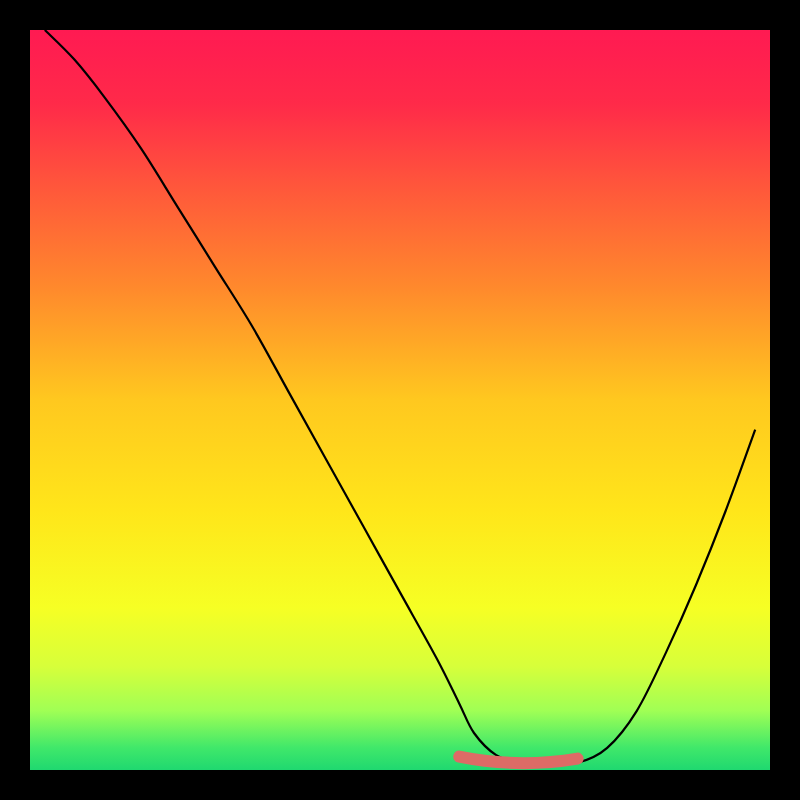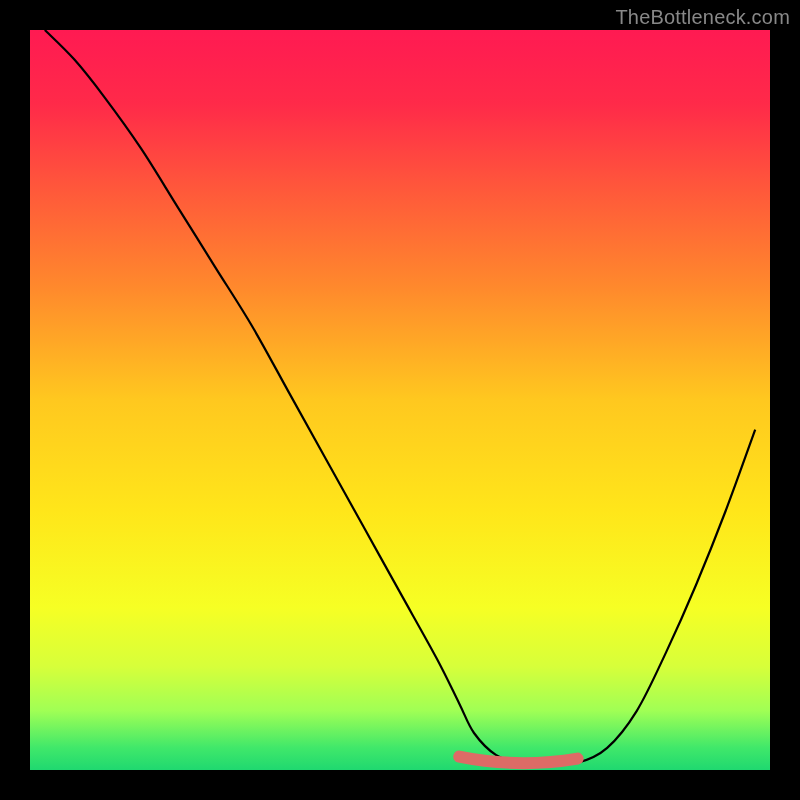--- a/index.html
+++ b/index.html
@@ -42,21 +42,20 @@
     fill: none;
     stroke: #dd6b66;
     stroke-width: 12;
     stroke-linecap: round;
   }
 </style>
 </head>
 <body>
 
 <div class="wrap">
-  <div class="watermark">TheBottleneck.com</div>
   <svg class="chart" viewBox="0 0 800 800">
     <defs>
       <linearGradient id="bg-grad" x1="0" y1="0" x2="0" y2="1">
           <stop offset="0.0%" stop-color="#ff1a52"></stop>
           <stop offset="10.0%" stop-color="#ff2a49"></stop>
           <stop offset="22.0%" stop-color="#ff5a3a"></stop>
           <stop offset="35.0%" stop-color="#ff8a2c"></stop>
           <stop offset="50.0%" stop-color="#ffc81f"></stop>
           <stop offset="65.0%" stop-color="#ffe61a"></stop>
           <stop offset="78.0%" stop-color="#f6ff24"></stop>

